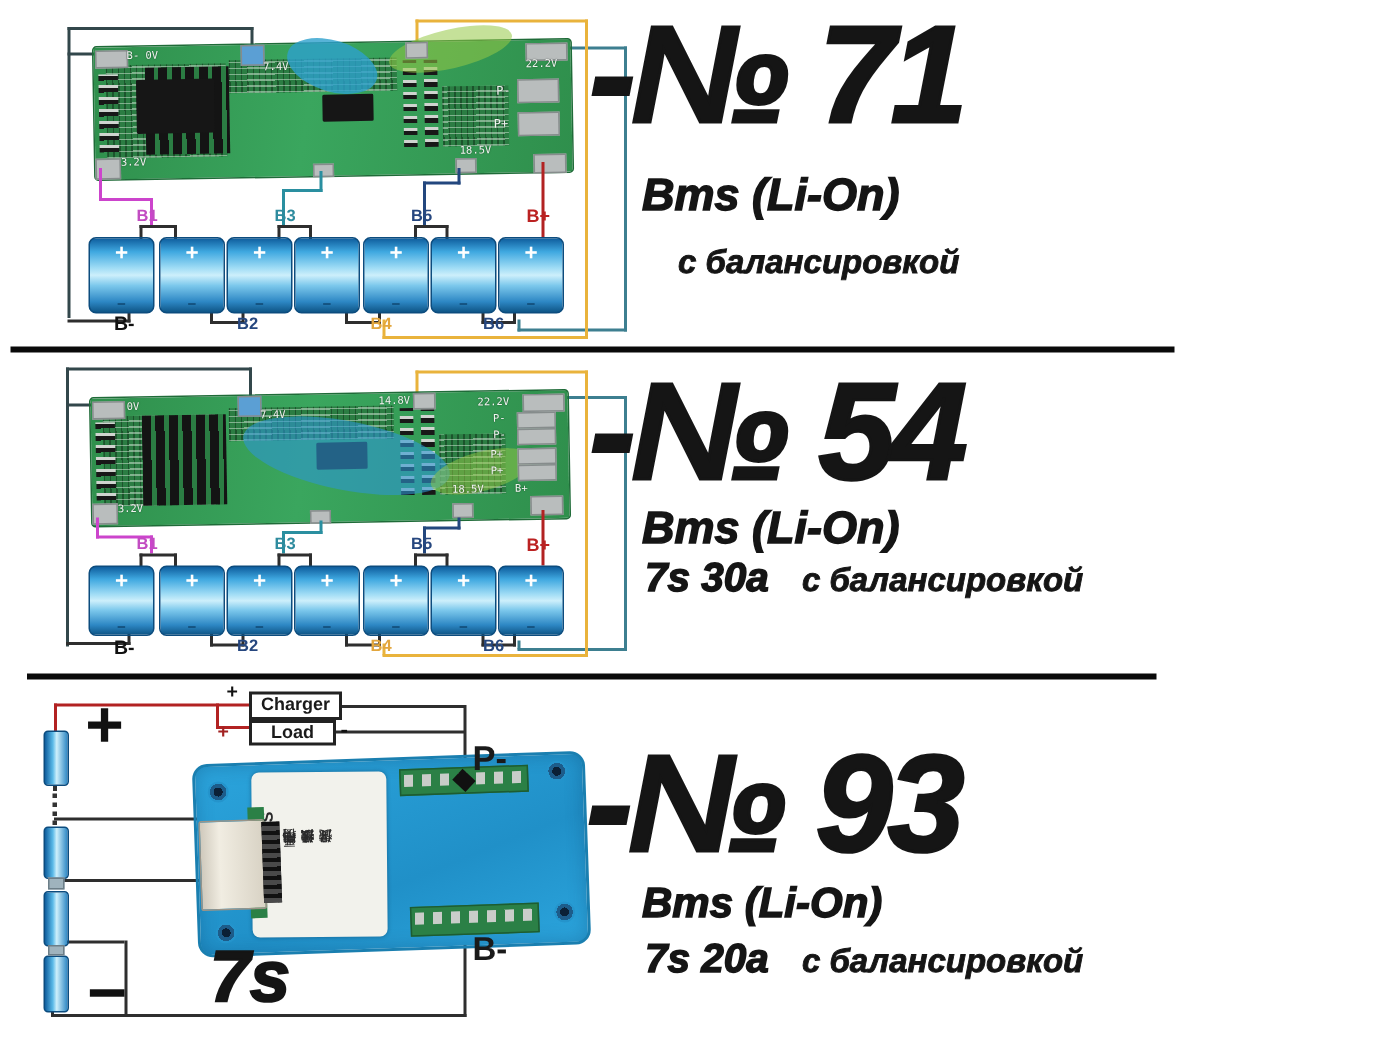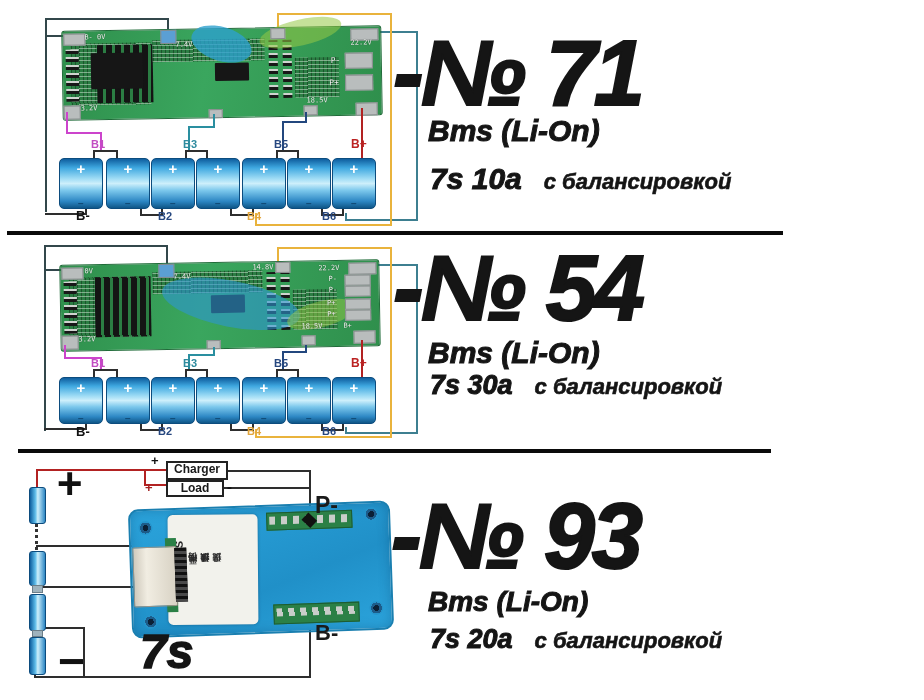--- a/index.html
+++ b/index.html
@@ -186,24 +186,23 @@
 
     <div class="bat-lbl c-mag" style="left:91px;top:139px;">B1</div>
     <div class="bat-lbl c-teal" style="left:183px;top:139px;">B3</div>
     <div class="bat-lbl c-navy" style="left:274px;top:139px;">B5</div>
     <div class="bat-lbl c-red" style="left:351px;top:138px;font-size:12px;">B+</div>
     <div class="bat-lbl c-blk" style="left:76px;top:209px;font-size:13px;">B-</div>
     <div class="bat-lbl c-navy" style="left:158px;top:211px;">B2</div>
     <div class="bat-lbl c-org" style="left:247px;top:211px;">B4</div>
     <div class="bat-lbl c-navy" style="left:322px;top:211px;">B6</div>
 
-    <div class="title num" style="left:393px;top:27px;">-№ 71</div>
+    <div class="title num" style="left:393px;top:4px;">-№ 71</div>
     <div class="title product" style="left:428px;top:116px;">Bms (Li-On)</div>
     <div class="title specrow" style="left:430px;top:164px;">
-      <span class="spec">7s 10a</span>
       <span class="note">с балансировкой</span>
     </div>
   </div>
 
   <div class="divider" style="left:7px;top:231px;width:776px;"></div>
 
   <div>
     <div class="wire slate" style="left:44px;top:245px;width:124px;height:2px;"></div>
     <div class="wire slate" style="left:166px;top:245px;width:2px;height:19px;"></div>
     <div class="wire slate" style="left:44px;top:245px;width:2px;height:186px;"></div>

